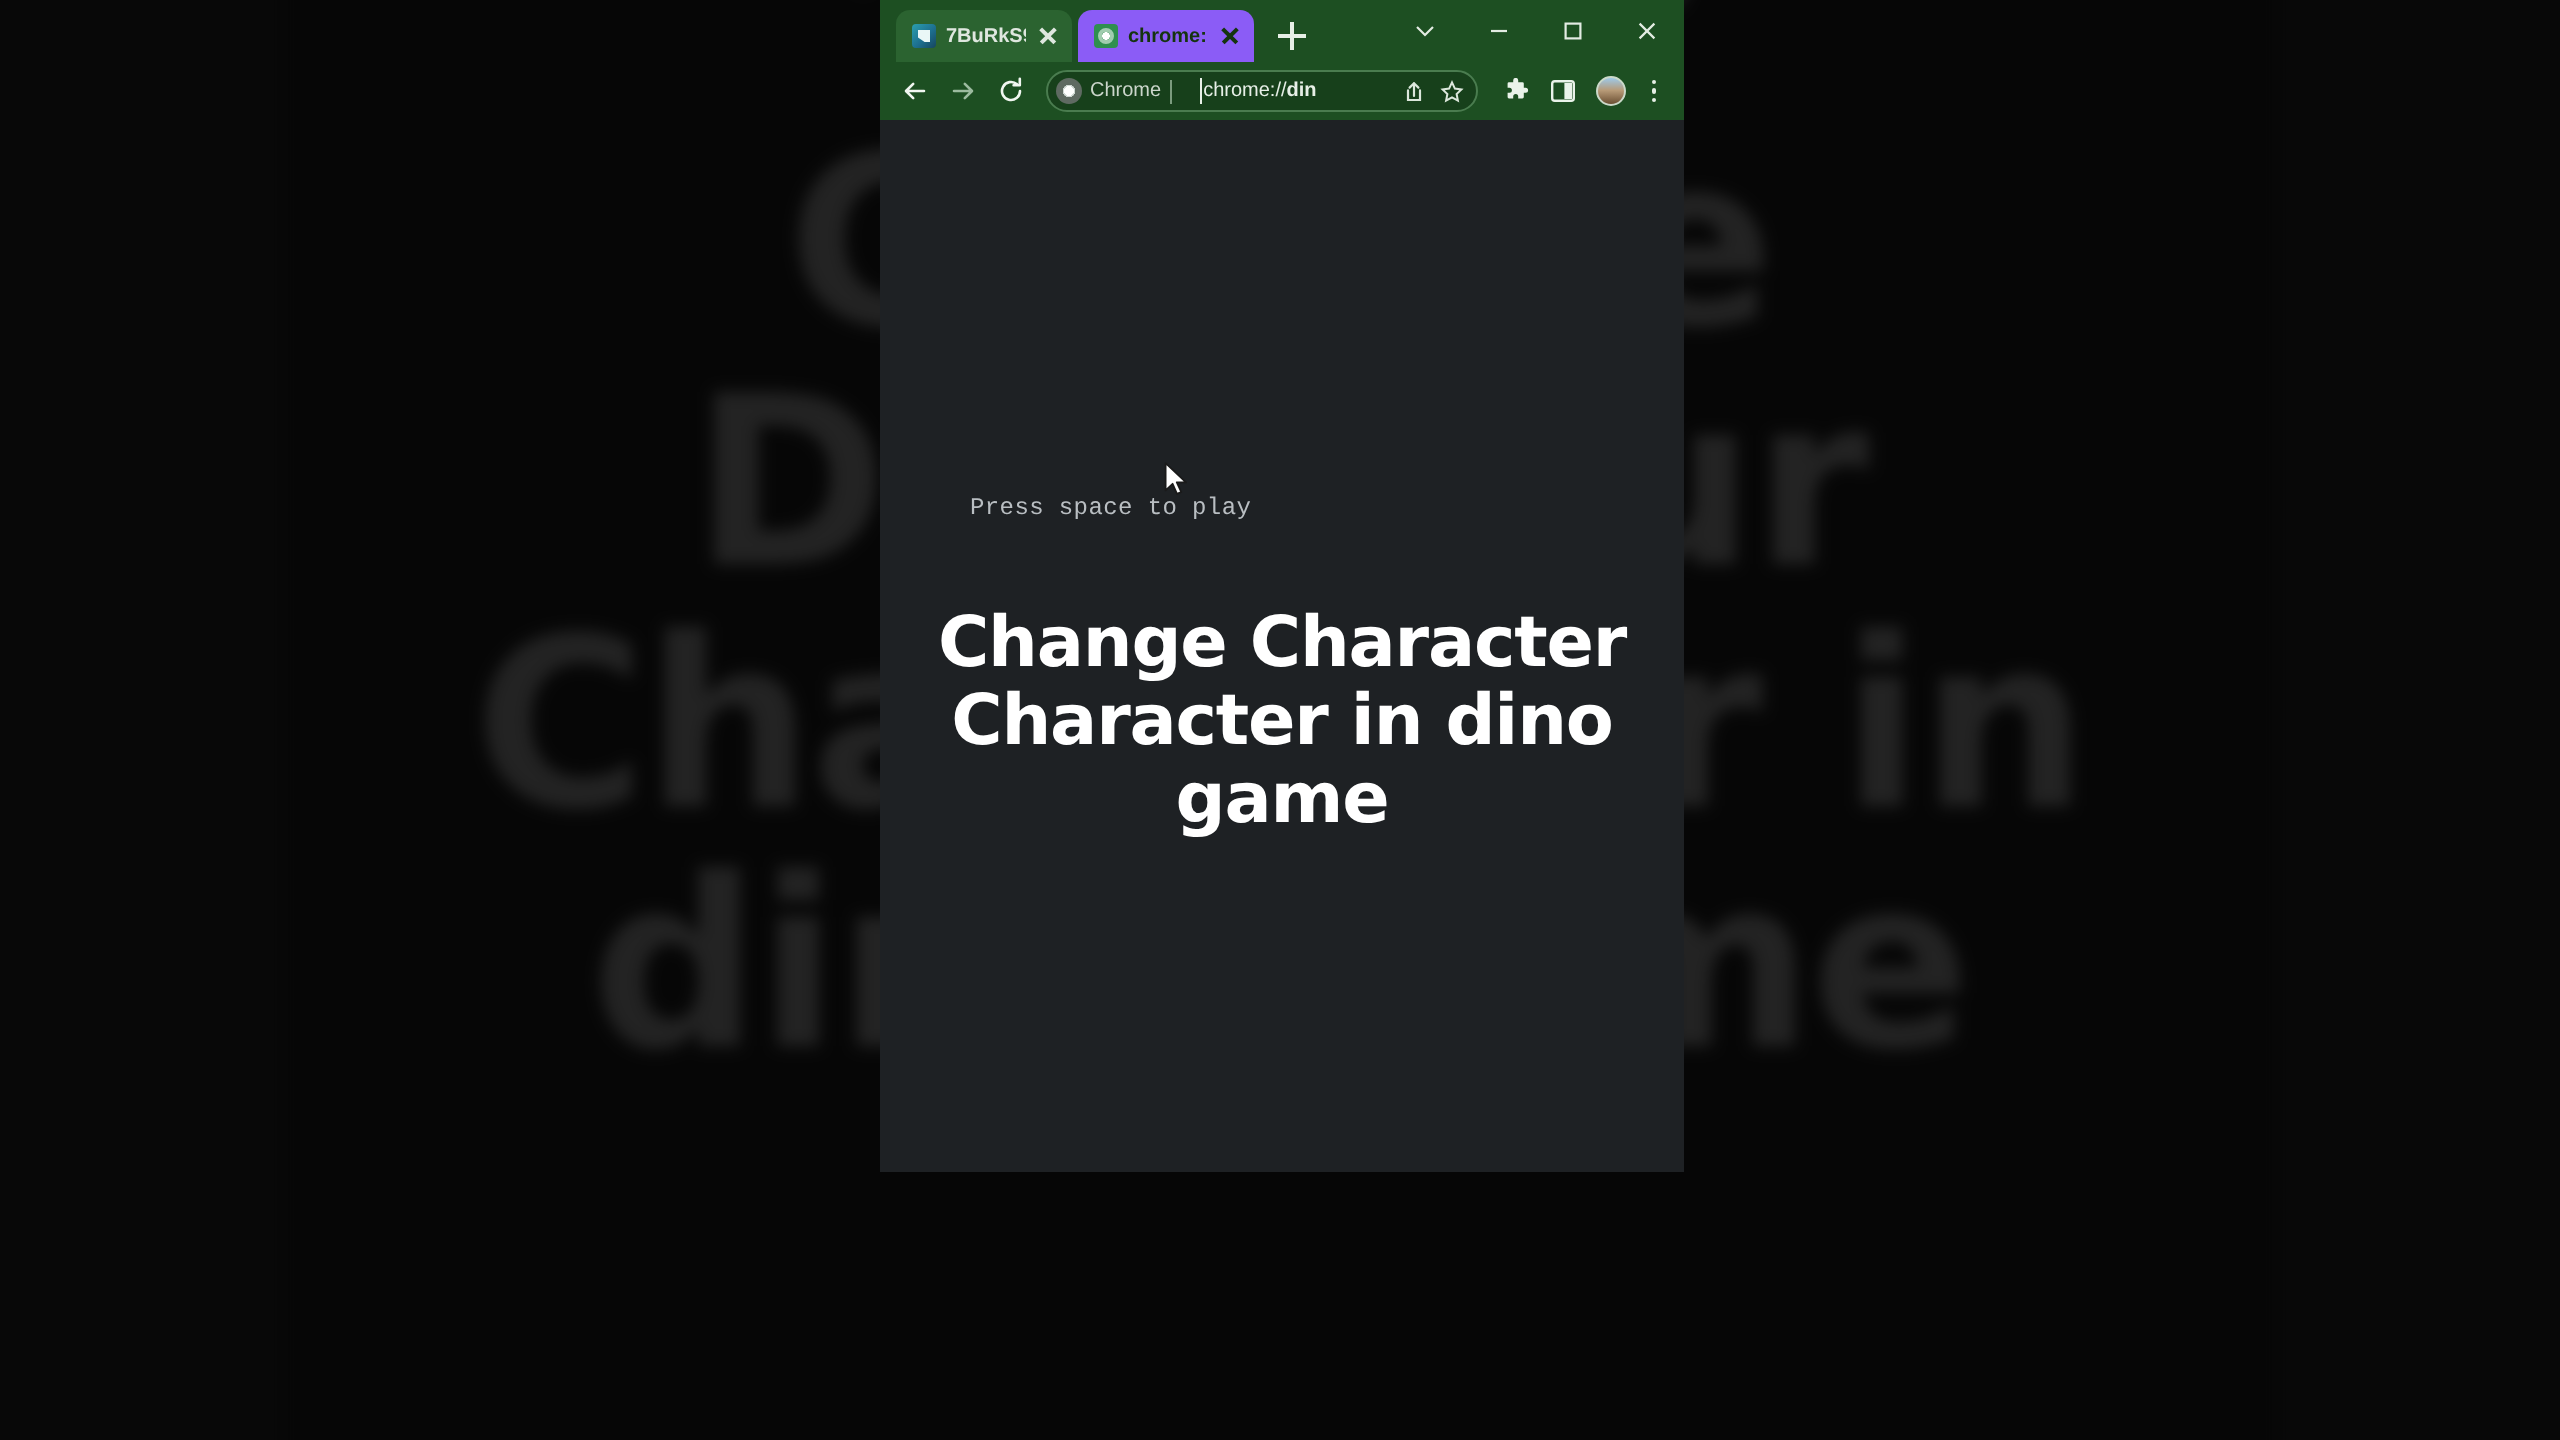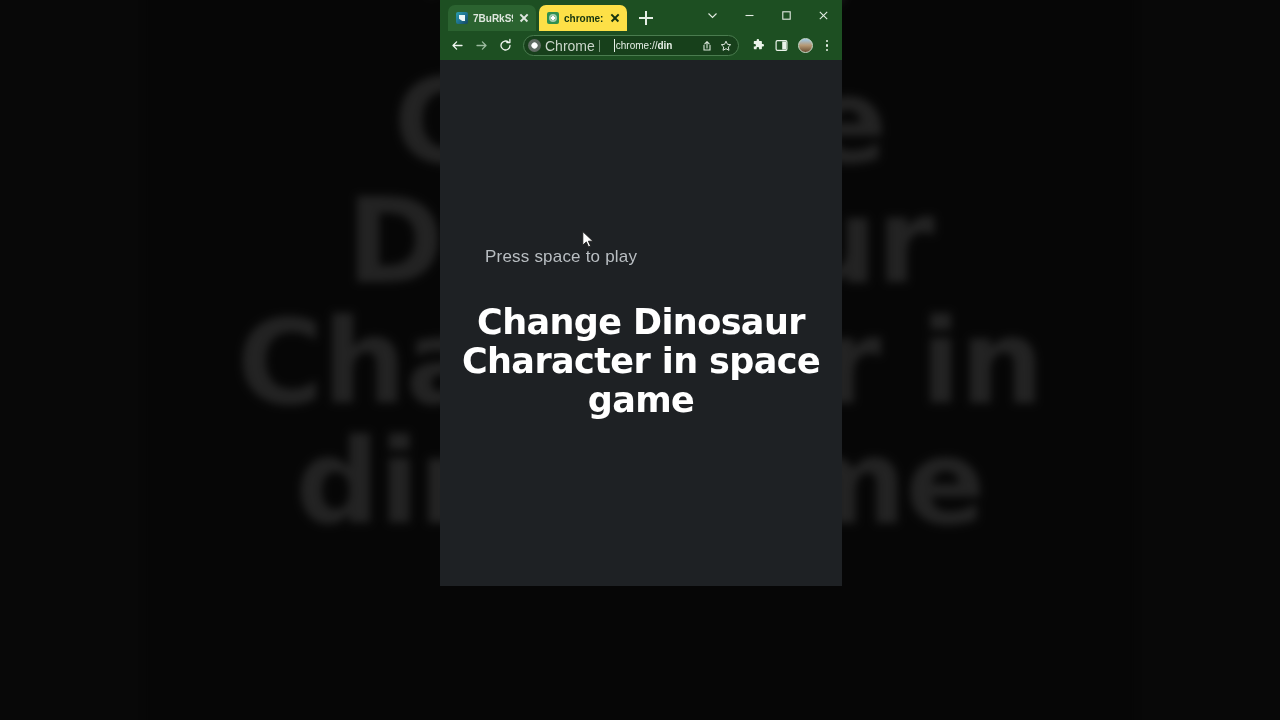--- a/index.html
+++ b/index.html
@@ -90,21 +90,21 @@
     white-space: nowrap;
     overflow: hidden;
     box-sizing: border-box;
   }
   .tab.inactive {
     background: #2b6330;
     width: 88px;
     margin-left: 8px;
   }
   .tab.active {
-    background: #fde047;
+    background: #8b5cf6;
     color: #15340f;
     width: 88px;
     margin-left: 3px;
   }
   .tab .fav {
     width: 12px; height: 12px;
     border-radius: 2px;
     flex: 0 0 auto;
     display: flex;
     align-items: center;
@@ -217,21 +217,21 @@
     overflow: hidden;
   }
   #omni-icon {
     width: 13px; height: 13px;
     border-radius: 50%;
     flex: 0 0 auto;
     background: radial-gradient(circle at 50% 50%, #ffffff 0 26%, #cfd8d3 27% 34%, #5f6a62 35% 100%);
     position: relative;
   }
   #omni-chip {
-    font-size: 14px;
+    font-size: 10px;
     color: #cbd6cb;
     flex: 0 0 auto;
   }
   #omni-sep {
     width: 1px; height: 12px;
     background: #7b9c7e;
     flex: 0 0 auto;
   }
   #omni-text-wrap {
     flex: 1 1 auto;
@@ -296,23 +296,23 @@
   
   #page {
     position: relative;
     height: calc(586px - 60px);
     background: #1e2124;
   }
   #press-space {
     position: absolute;
     left: 45px;
     top: 187px;
-    font-size: 17px;
+    font-size: 12px;
     color: #b9bec2;
-    font-family: Liberation Sans, sans-serif;
+    font-family: Liberation Mono, monospace;
     letter-spacing: 0.2px;
     white-space: nowrap;
   }
   #overlay-title {
     position: absolute;
     left: 0;
     top: 243px;
     width: 402px;
     text-align: center;
     font-size: 35px;
@@ -447,20 +447,20 @@
 
     <div id="kebab">
       <i></i>
       <i></i>
       <i></i>
     </div>
   </div>
 
   <div id="page">
     <div id="press-space">Press space to play</div>
-    <div id="overlay-title">Change Dinosaur Character in space game</div>
+    <div id="overlay-title">Change Character Character in dino game</div>
     <div id="cursor">
       <svg width="12" height="18" viewBox="0 0 12 18">
         <path d="M0.8 0.6 L0.8 14.2 L4.3 10.9 L6.5 15.9 L8.6 15.0 L6.4 10.2 L11 10.2 Z" fill="#ffffff" stroke="#1a1a1a" stroke-width="0.9" stroke-linejoin="round"></path>
       </svg>
     </div>
   </div>
 </div>
 
 </body></html>

